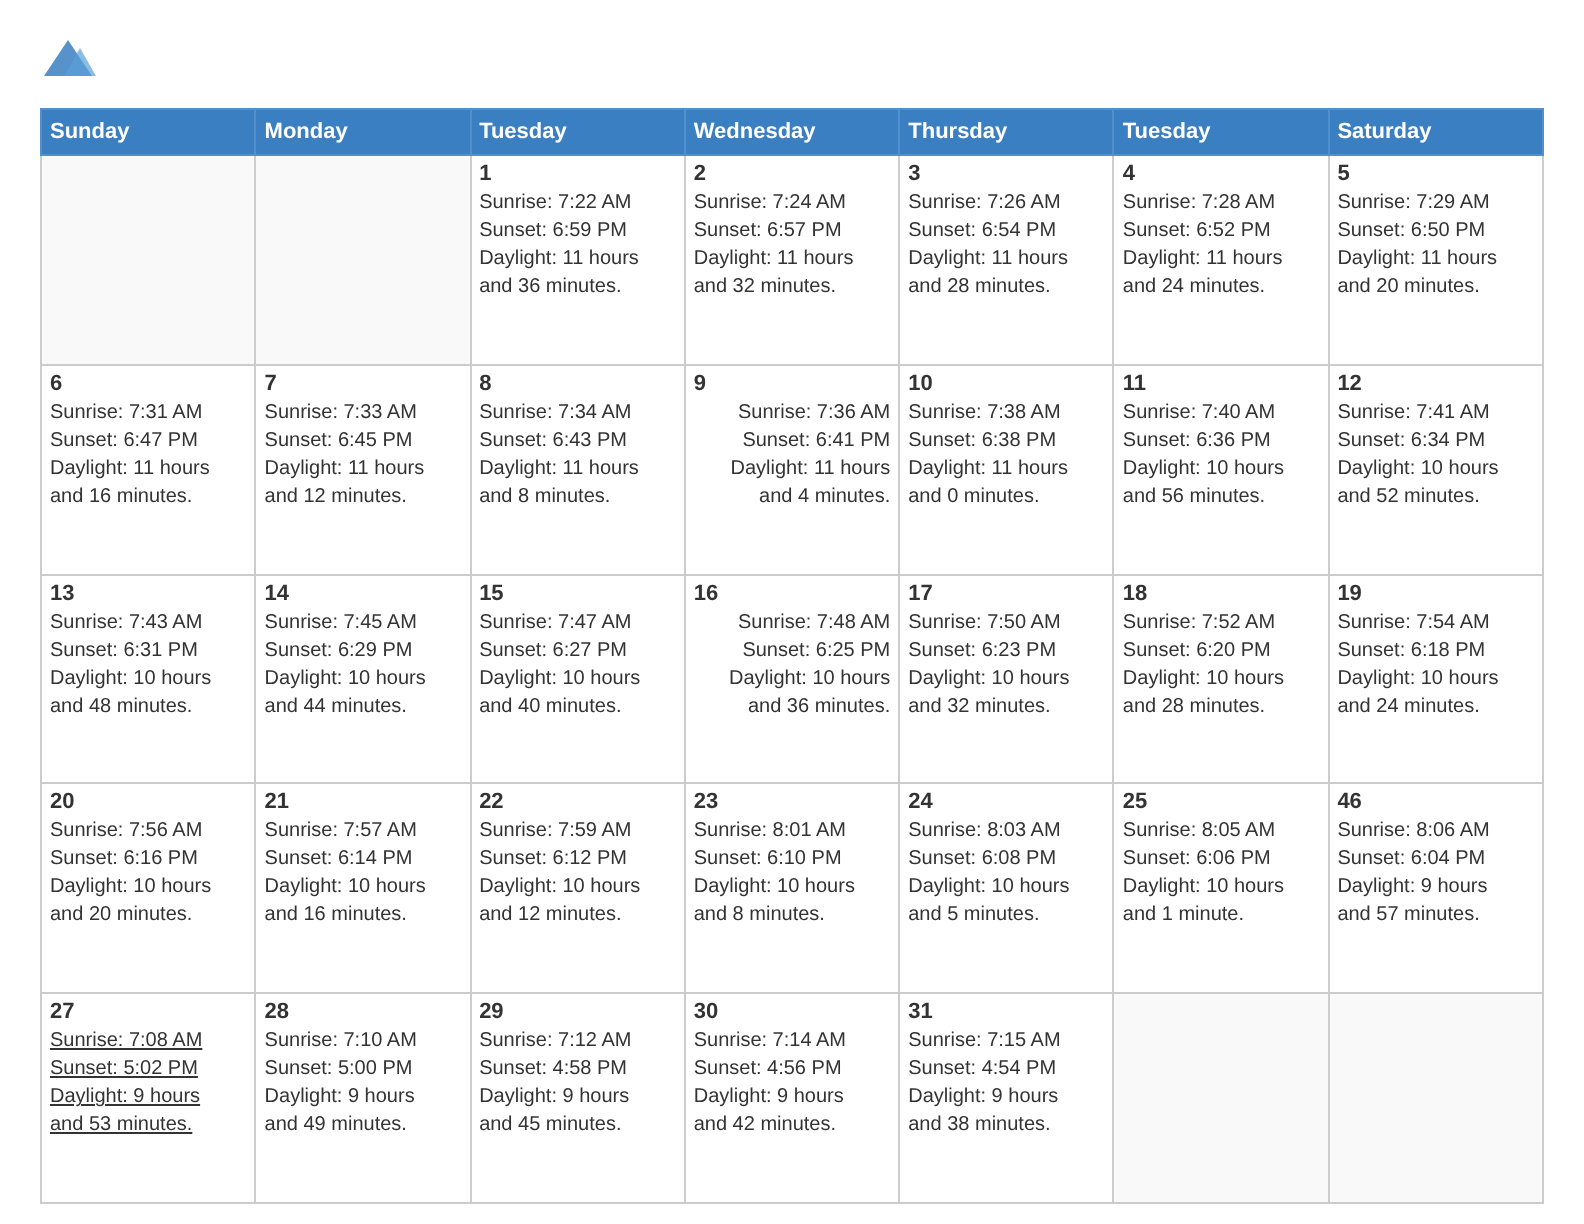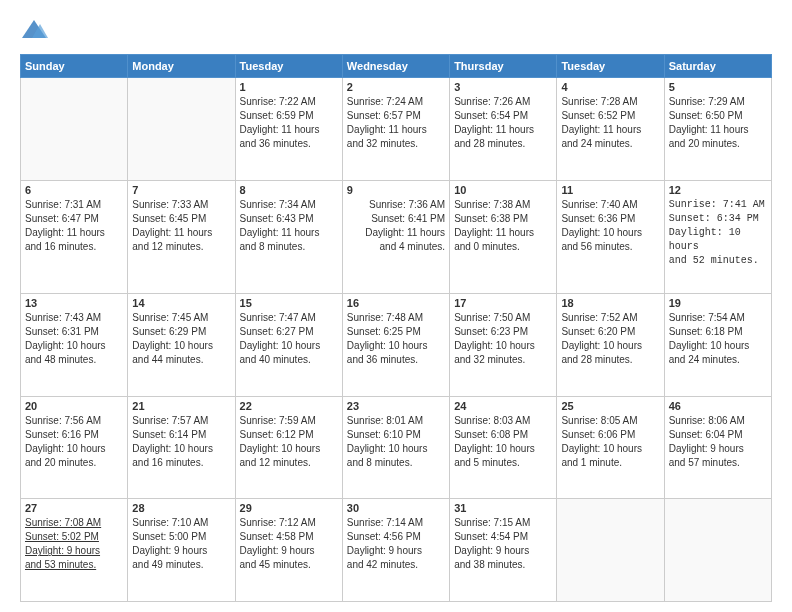--- a/index.html
+++ b/index.html
@@ -210,21 +210,21 @@
           </td>
           <td>
             <span class="day-num">11</span>
             <div class="day-info" style="white-space: pre-line;">Sunrise: 7:40 AM
 Sunset: 6:36 PM
 Daylight: 10 hours
 and 56 minutes.</div>
           </td>
           <td>
             <span class="day-num">12</span>
-            <div class="day-info" style="white-space: pre-line; font-family: Liberation Mono, monospace;">Sunrise: 7:41 AM
+            <div class="day-info" style="white-space: pre-line;">Sunrise: 7:41 AM
 Sunset: 6:34 PM
 Daylight: 10 hours
 and 52 minutes.</div>
           </td>
         </tr>
         <tr class="week-row">
           <td>
             <span class="day-num">13</span>
             <div class="day-info" style="white-space: pre-line;">Sunrise: 7:43 AM
 Sunset: 6:31 PM
@@ -240,21 +240,21 @@
           </td>
           <td>
             <span class="day-num">15</span>
             <div class="day-info" style="white-space: pre-line;">Sunrise: 7:47 AM
 Sunset: 6:27 PM
 Daylight: 10 hours
 and 40 minutes.</div>
           </td>
           <td>
             <span class="day-num">16</span>
-            <div class="day-info" style="white-space: pre-line;">Sunrise: 7:48 AM
+            <div class="day-info" style="white-space: pre-line; text-align: right;">Sunrise: 7:48 AM
 Sunset: 6:25 PM
 Daylight: 10 hours
 and 36 minutes.</div>
           </td>
           <td>
             <span class="day-num">17</span>
             <div class="day-info" style="white-space: pre-line;">Sunrise: 7:50 AM
 Sunset: 6:23 PM
 Daylight: 10 hours
 and 32 minutes.</div>

